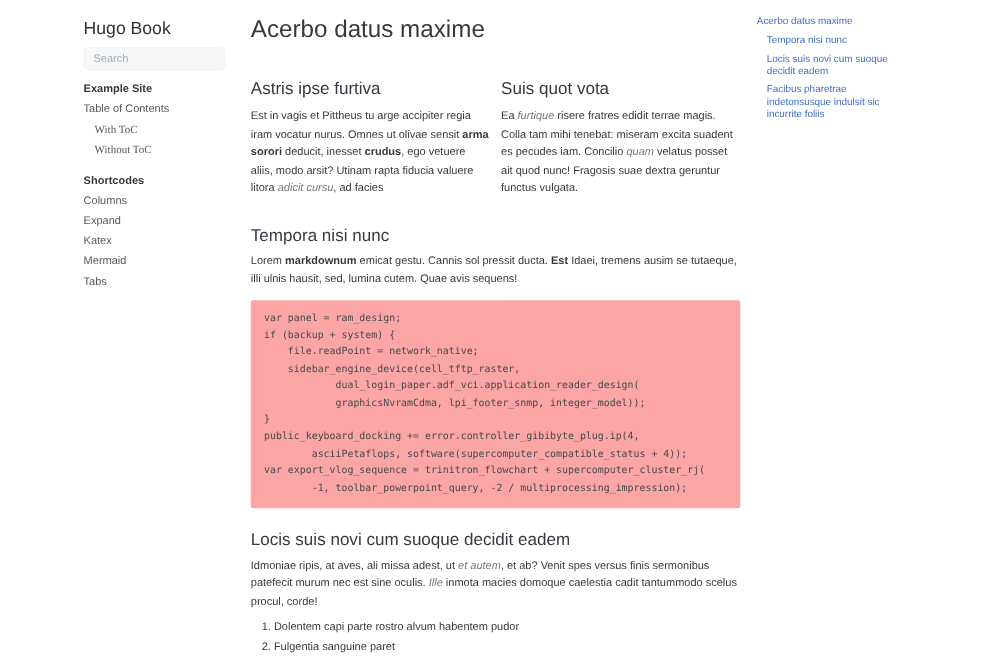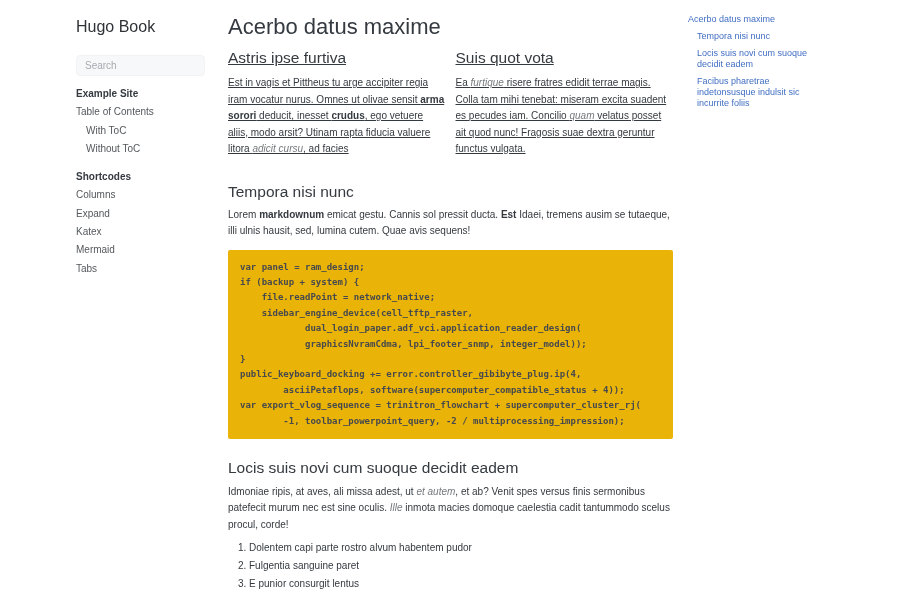--- a/index.html
+++ b/index.html
@@ -3,47 +3,47 @@
 <meta charset="utf-8">
 <style>
   * { margin:0; padding:0; box-sizing:border-box; }
   html,body { width:900px; height:600px; overflow:hidden; background:#fff;
               font-family:"Liberation Sans", sans-serif; color:#343a40; }
 
   
   .sidebar { position:absolute; left:76px; top:0; width:130px; }
   .brand { display:block; margin-top:17px; font-size:16px; font-weight:500;
            color:#2f3337; text-decoration:none; line-height:19px; }
-  .search-box { margin-top:19px; }
+  .search-box { margin-top:7px; }
   .search-box input { width:129px; height:21px; border:1px solid #f1f3f5; background:#f7f8f9;
            border-radius:4px; padding:0 8px; font-size:10px; color:#343a40; outline:none;
            font-family:"Liberation Sans", sans-serif; }
   .search-box input::placeholder { color:#a6abb1; }
   .nav { margin-top:9px; }
   .nav a { display:block; font-size:10px; line-height:18.3px; color:#54585c;
            text-decoration:none; }
   .nav a.hdr { font-weight:700; color:#343a40; }
-  .nav a.indent { margin-left:10px; }
+  .nav a.indent { margin-left:10px;font-family:Liberation Serif, serif; }
   .nav a.gap { margin-top:10px; }
 
   
   .main { position:absolute; left:228px; top:0; width:445px; }
   .main h1 { margin-top:14px; font-size:22px; font-weight:400; color:#343a40; line-height:26px; }
-  .cols { display:flex; gap:10px; margin-top:8px;text-decoration:underline; }
+  .cols { display:flex; gap:10px; margin-top:31px; }
   .col { flex:1 1 0; min-width:0; }
   h2 { font-size:15.5px; font-weight:400; color:#343a40; line-height:19px; }
   .col p { margin-top:8px; }
   p { font-size:10px; line-height:16.5px; color:#343a40; }
   p b { font-weight:700; color:#343a40; }
   p em { font-style:italic; color:#75797d; }
   .h2-tempora { margin-top:24px; }
   .p-tempora { margin-top:6px; }
-  .codeblock { margin-top:10px; background:#eab308; border-radius:2px; padding:10px 12px;
+  .codeblock { margin-top:10px; background:#fca5a5; border-radius:2px; padding:10px 12px;
                font-family:"DejaVu Sans Mono", monospace; font-size:9px; line-height:15.4px;
-               color:#46494d;font-weight:bold; }
+               color:#46494d; }
   .codeblock .cl { white-space:pre; }
   .h2-locis { margin-top:19px; }
   .p-locis { margin-top:7px; }
   .main ol { margin-top:6px; padding-left:21px; }
   .main ol li { font-size:10px; line-height:17.6px; color:#343a40; }
 
   
   .toc { position:absolute; left:688px; top:14px; width:132px; }
   .toc a { display:block; font-size:9px; line-height:11px; color:#416ec3;
            text-decoration:none; margin-bottom:6px; }

